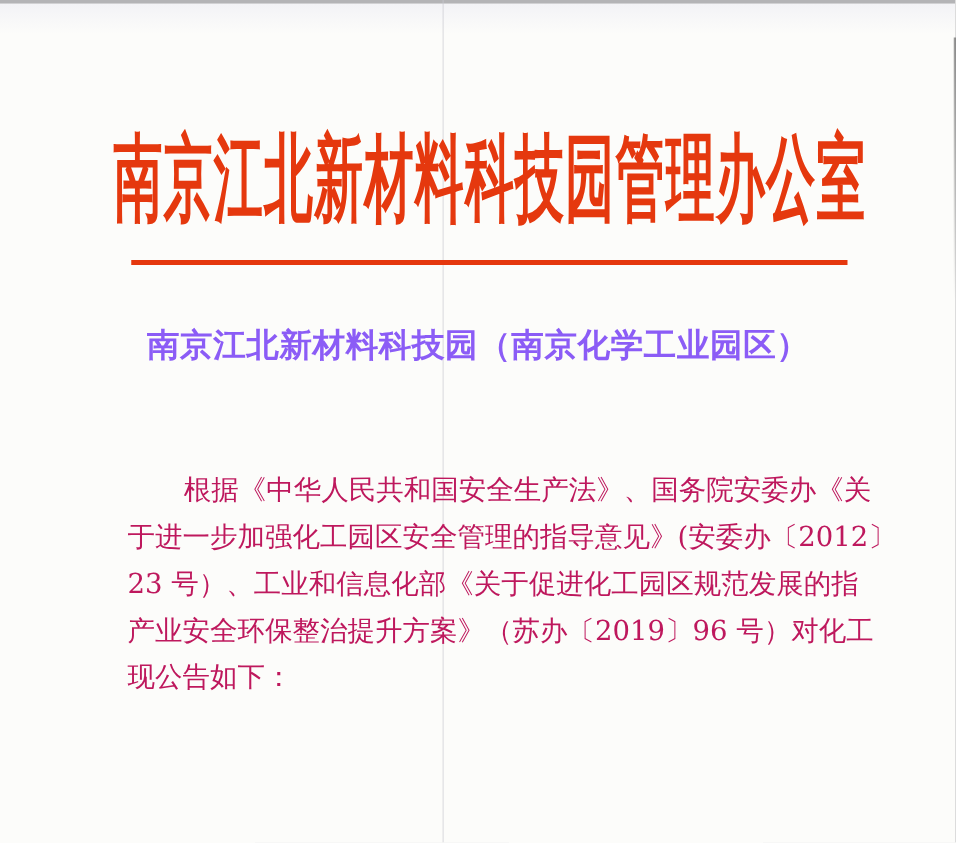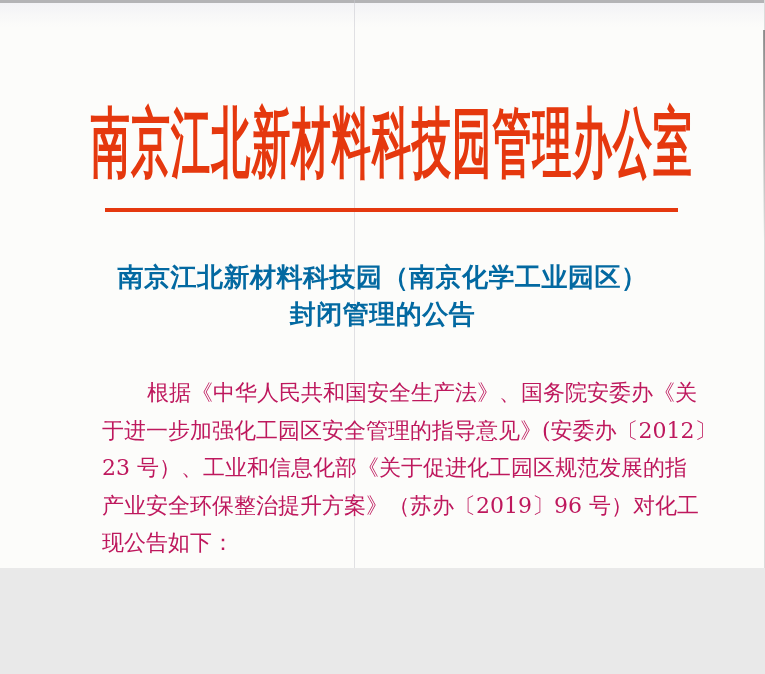--- a/index.html
+++ b/index.html
@@ -2,21 +2,21 @@
 <html lang="zh" style="--accent-red: #e5380e; --title-text: #1b1b1b; --body-text: #2c2b29;"><head>
 <meta charset="utf-8">
 <style>
   html,body{margin:0;padding:0;}
   body{
     background:#e9e9e9;
     font-family:"DejaVu Serif","Liberation Serif",serif;
   }
   .page{
     position:relative;
-    width:765px;height:568px;
+    width:765px;height:674px;
     margin:0 auto;
     background:#fcfcfa;
     overflow:hidden;
   }
   
   .scan-top-strip{
     position:absolute;top:0;left:0;right:0;height:3px;
     background:#b4b4b6;
   }
   .scan-top-band{
@@ -55,21 +55,21 @@
     position:absolute;top:208px;left:105px;width:573px;height:4px;
     background:var(--accent-red,#e5380e);
   }
   
   .title{
     position:absolute;top:259px;left:0;width:765px;
     text-align:center;
     font-weight:bold;
     font-size:26px;
     line-height:37px;
-    color:#0369a1;
+    color:#8b5cf6;
     letter-spacing:0.5px;
   }
   
   .body{
     position:absolute;top:374px;left:102px;width:585px;
     font-size:22px;
     line-height:37.5px;
     color:#be185d;
   }
   .body-line{
@@ -93,21 +93,20 @@
   <div class="scan-right-sliver"></div>
 
   <div class="letterhead">
     <span class="letterhead-text">南京江北新材料科技园管理办公室</span>
   </div>
 
   <div class="divider"></div>
 
   <div class="title">
     <div>南京江北新材料科技园（南京化学工业园区）</div>
-    <div>封闭管理的公告</div>
   </div>
 
   <div class="body">
     <div class="body-line first">根据《中华人民共和国安全生产法》、国务院安委办《关</div>
     <div class="body-line">于进一步加强化工园区安全管理的指导意见》(安委办〔2012〕</div>
     <div class="body-line">23 号）、工业和信息化部《关于促进化工园区规范发展的指</div>
     <div class="body-line">产业安全环保整治提升方案》（苏办〔2019〕96 号）对化工</div>
     <div class="body-line last">现公告如下：</div>
   </div>
 

